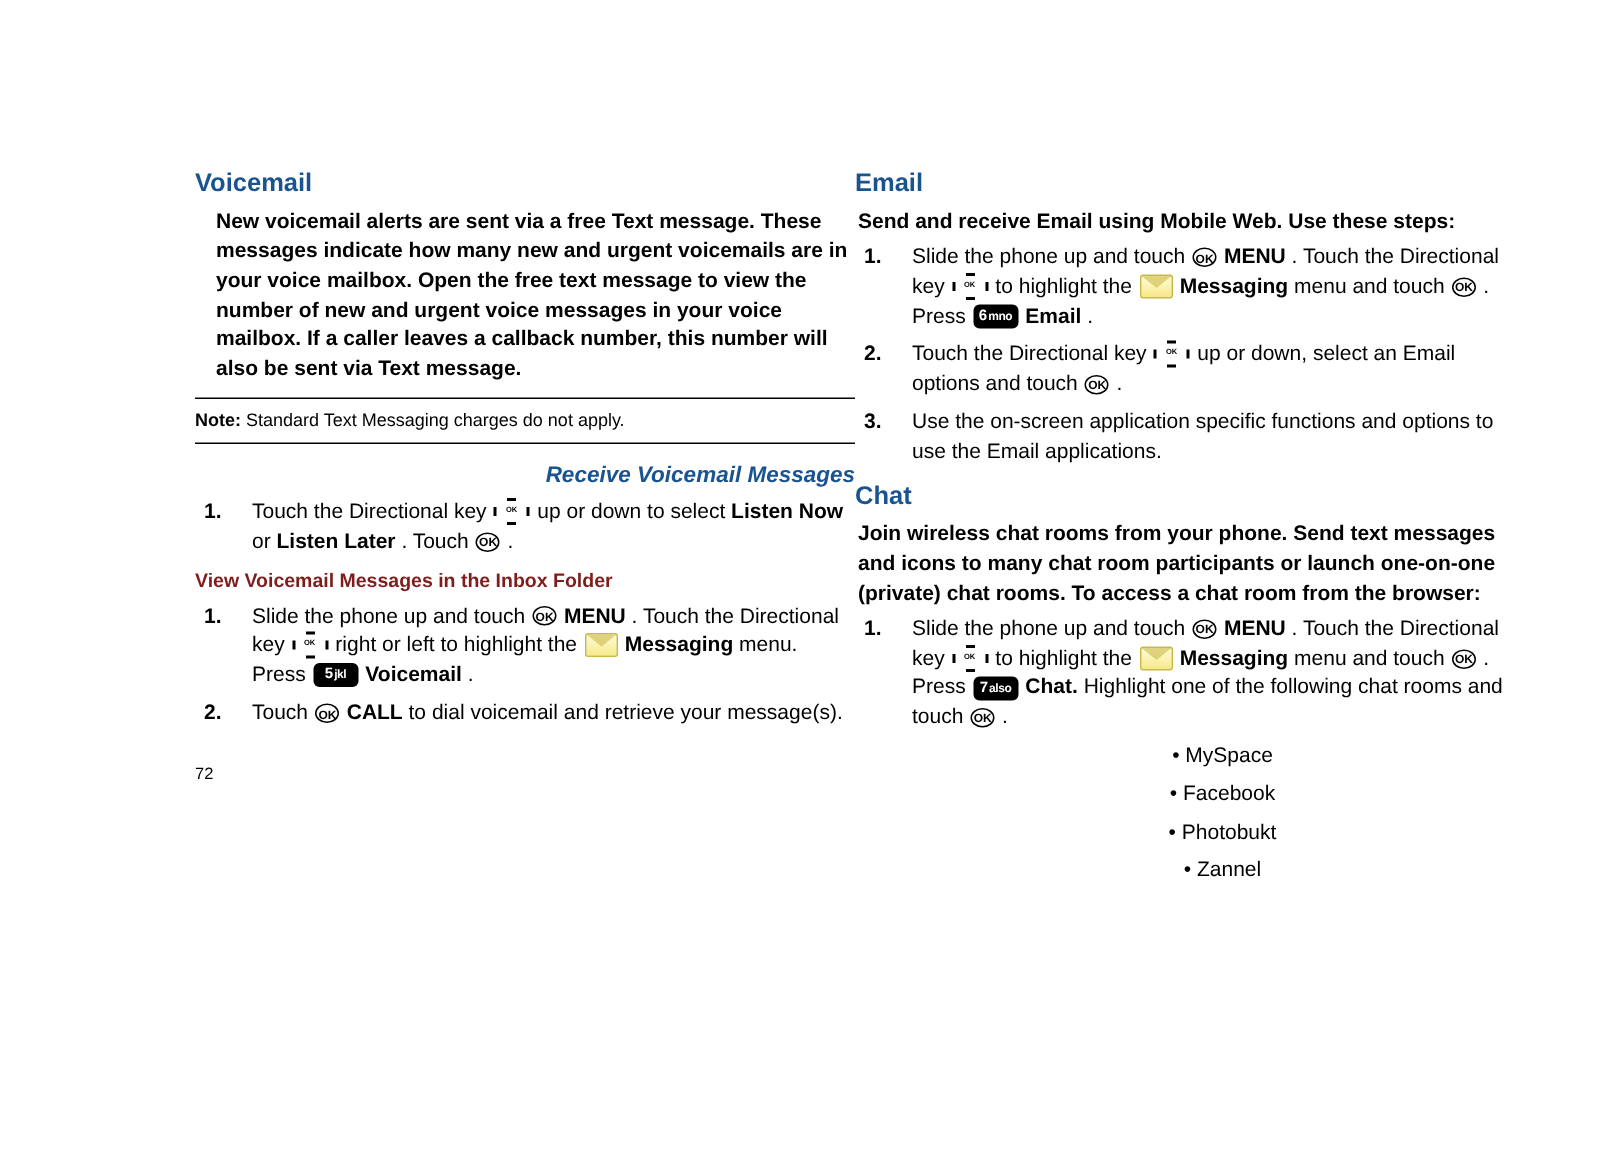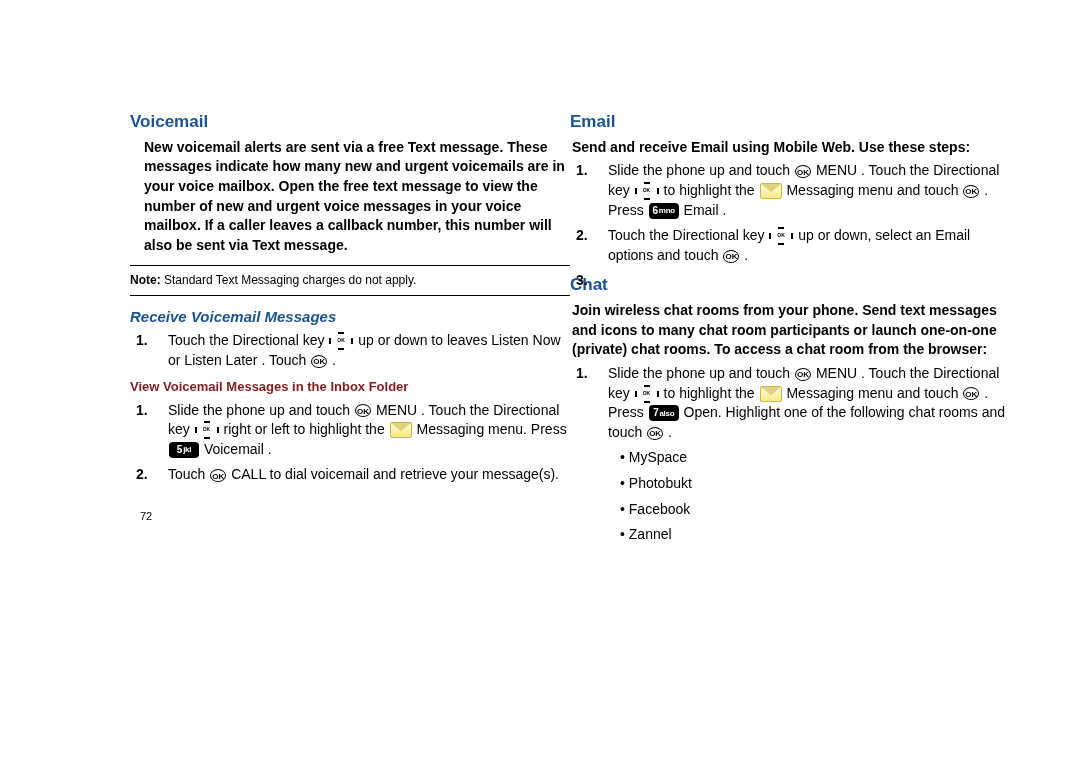--- a/index.html
+++ b/index.html
@@ -30,20 +30,21 @@
       font-size: 17px;
       margin-bottom: 4px;
     }
     .h2 {
       color: #1a5490;
       font-weight: bold;
       font-style: italic;
       font-size: 15px;
       margin-top: 10px;
       margin-bottom: 4px;
+      text-align: right;
     }
     .h3 {
       color: #7f1d1d;
       font-weight: bold;
       font-size: 13px;
       margin-top: 8px;
       margin-bottom: 4px;
     }
     .body-text {
       margin-left: 2px;
@@ -64,36 +65,37 @@
     }
     .num {
       position: absolute;
       left: -22px;
       font-weight: bold;
     }
     ul.bullets {
       list-style: none;
       margin-left: 40px;
       margin-top: 4px;
+      text-align: center;
     }
     ul.bullets li::before {
       content: "• ";
     }
     .note-box {
       border-top: 1px solid #000;
       border-bottom: 1px solid #000;
       padding: 6px 0;
       margin: 10px 0;
       font-size: 12px;
     }
     .note-label {
       font-weight: bold;
     }
     .bold {
-      font-weight: normal;
+      font-weight: bold;
     }
     .icon {
       display: inline-block;
       vertical-align: middle;
       margin: 0 1px;
     }
     .icon-ok {
       border: 1.5px solid #000;
       border-radius: 50%;
       width: 16px;
@@ -180,21 +182,20 @@
       vertical-align: middle;
       letter-spacing: -0.3px;
     }
     .icon-key .big {
       font-size: 10px;
       margin-right: 1px;
     }
     .page-number {
       margin-top: 24px;
       font-size: 11px;
-      margin-left: 10px;
     }
   </style>
 </head>
 <body>
 
 <div class="columns">
 
   <div class="col">
 
     <div class="h1">Voicemail</div>
@@ -204,21 +205,21 @@
       <span class="note-label">Note:</span><span> Standard Text Messaging charges do not apply.</span>
     </div>
 
     <div class="h2">Receive Voicemail Messages</div>
 
     <ol>
       <li>
         <span class="num">1.</span>
         <span>Touch the Directional key </span>
         <span class="icon icon-dpad"><span class="c">OK</span></span>
-        <span> up or down to leaves </span>
+        <span> up or down to select </span>
         <span class="bold">Listen Now</span>
         <span> or </span>
         <span class="bold">Listen Later</span>
         <span>. Touch </span>
         <span class="icon icon-ok">OK</span>
         <span> .</span>
       </li>
     </ol>
 
     <div class="h3">View Voicemail Messages in the Inbox Folder</div>
@@ -290,20 +291,21 @@
       <li>
         <span class="num">2.</span>
         <span>Touch the Directional key </span>
         <span class="icon icon-dpad"><span class="c">OK</span></span>
         <span> up or down, select an Email options and touch </span>
         <span class="icon icon-ok">OK</span>
         <span> .</span>
       </li>
       <li>
         <span class="num">3.</span>
+        <span>Use the on-screen application specific functions and options to use the Email applications.</span>
       </li>
     </ol>
 
     <div class="h1" style="margin-top:8px">Chat</div>
     <div class="body-text">Join wireless chat rooms from your phone. Send text messages and icons to many chat room participants or launch one-on-one (private) chat rooms. To access a chat room from the browser:</div>
 
     <ol>
       <li>
         <span class="num">1.</span>
         <span>Slide the phone up and touch </span>
@@ -317,29 +319,29 @@
         <span> </span>
         <span class="bold">Messaging</span>
         <span> menu and touch </span>
         <span class="icon icon-ok">OK</span>
         <span> . Press </span>
         <span class="icon icon-key">
             <span class="big">7</span>
             <span>also</span>
           </span>
         <span> </span>
-        <span class="bold">Open.</span>
+        <span class="bold">Chat.</span>
         <span> Highlight one of the following chat rooms and touch </span>
         <span class="icon icon-ok">OK</span>
         <span> .</span>
 
         <ul class="bullets" style="margin-left:2px; margin-top:6px">
           <li>MySpace</li>
+          <li>Facebook</li>
           <li>Photobukt</li>
-          <li>Facebook</li>
           <li>Zannel</li>
         </ul>
       </li>
     </ol>
 
   </div>
 
 </div>
 
 </body></html>

